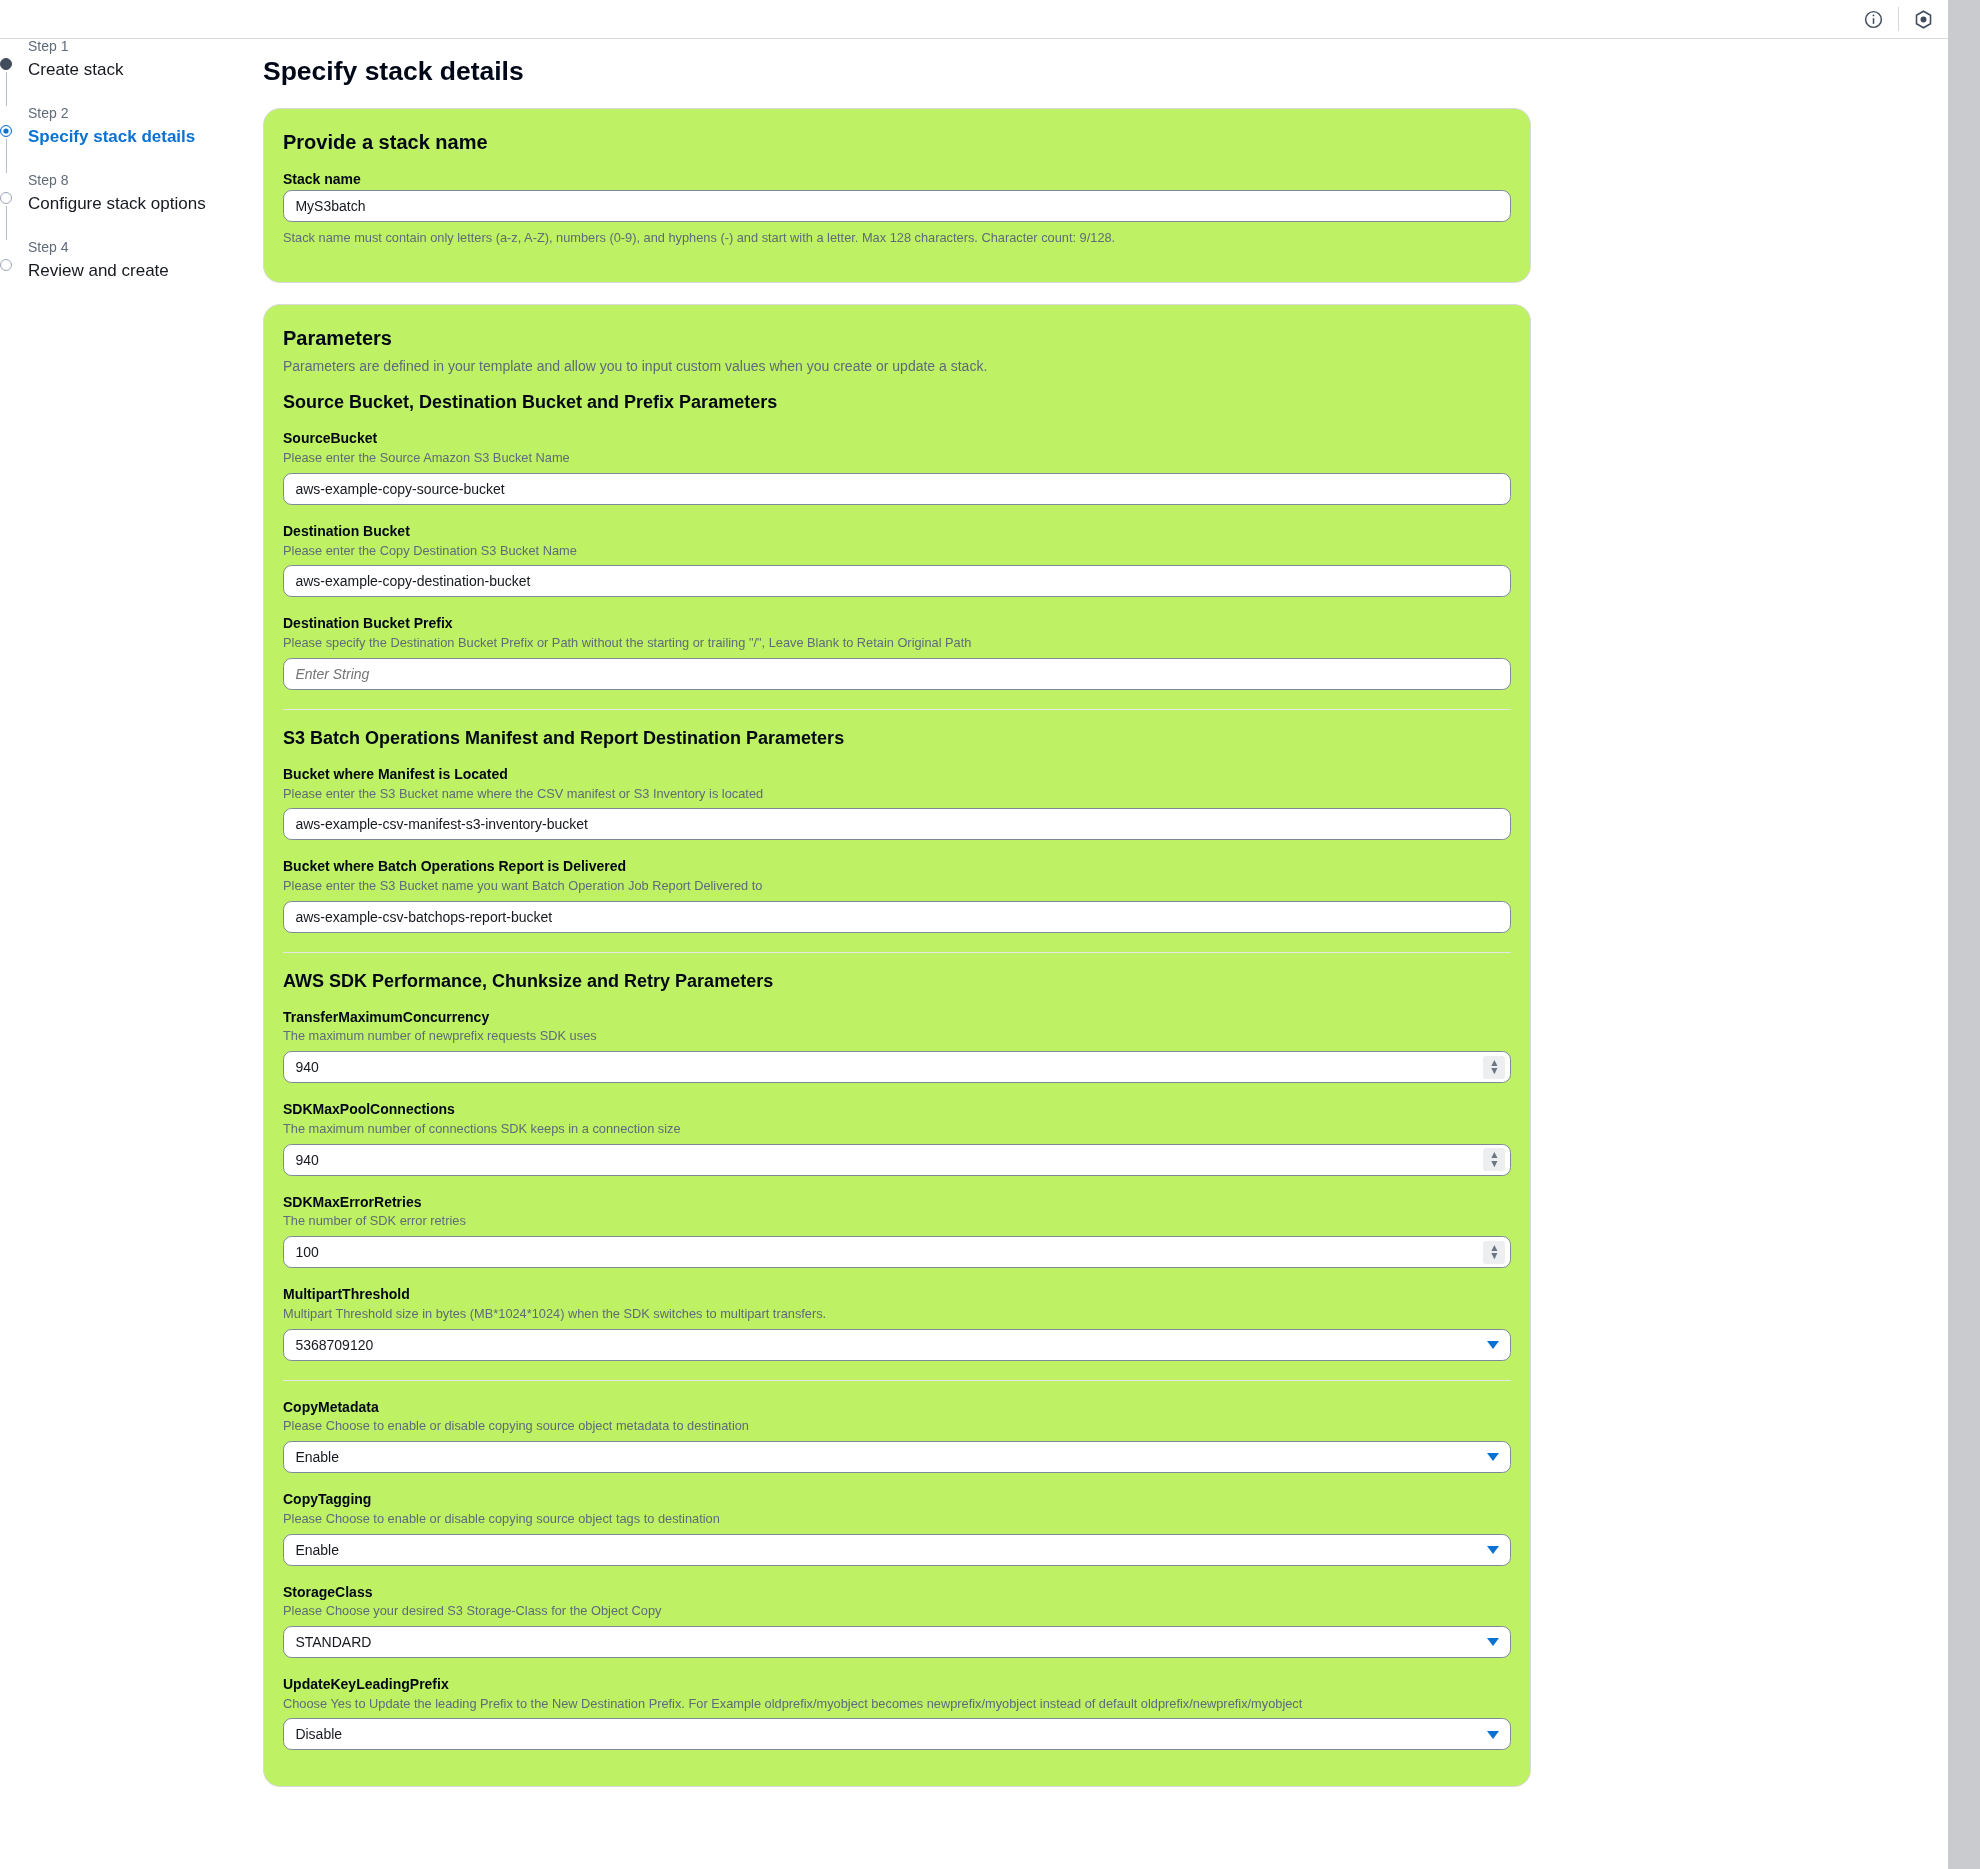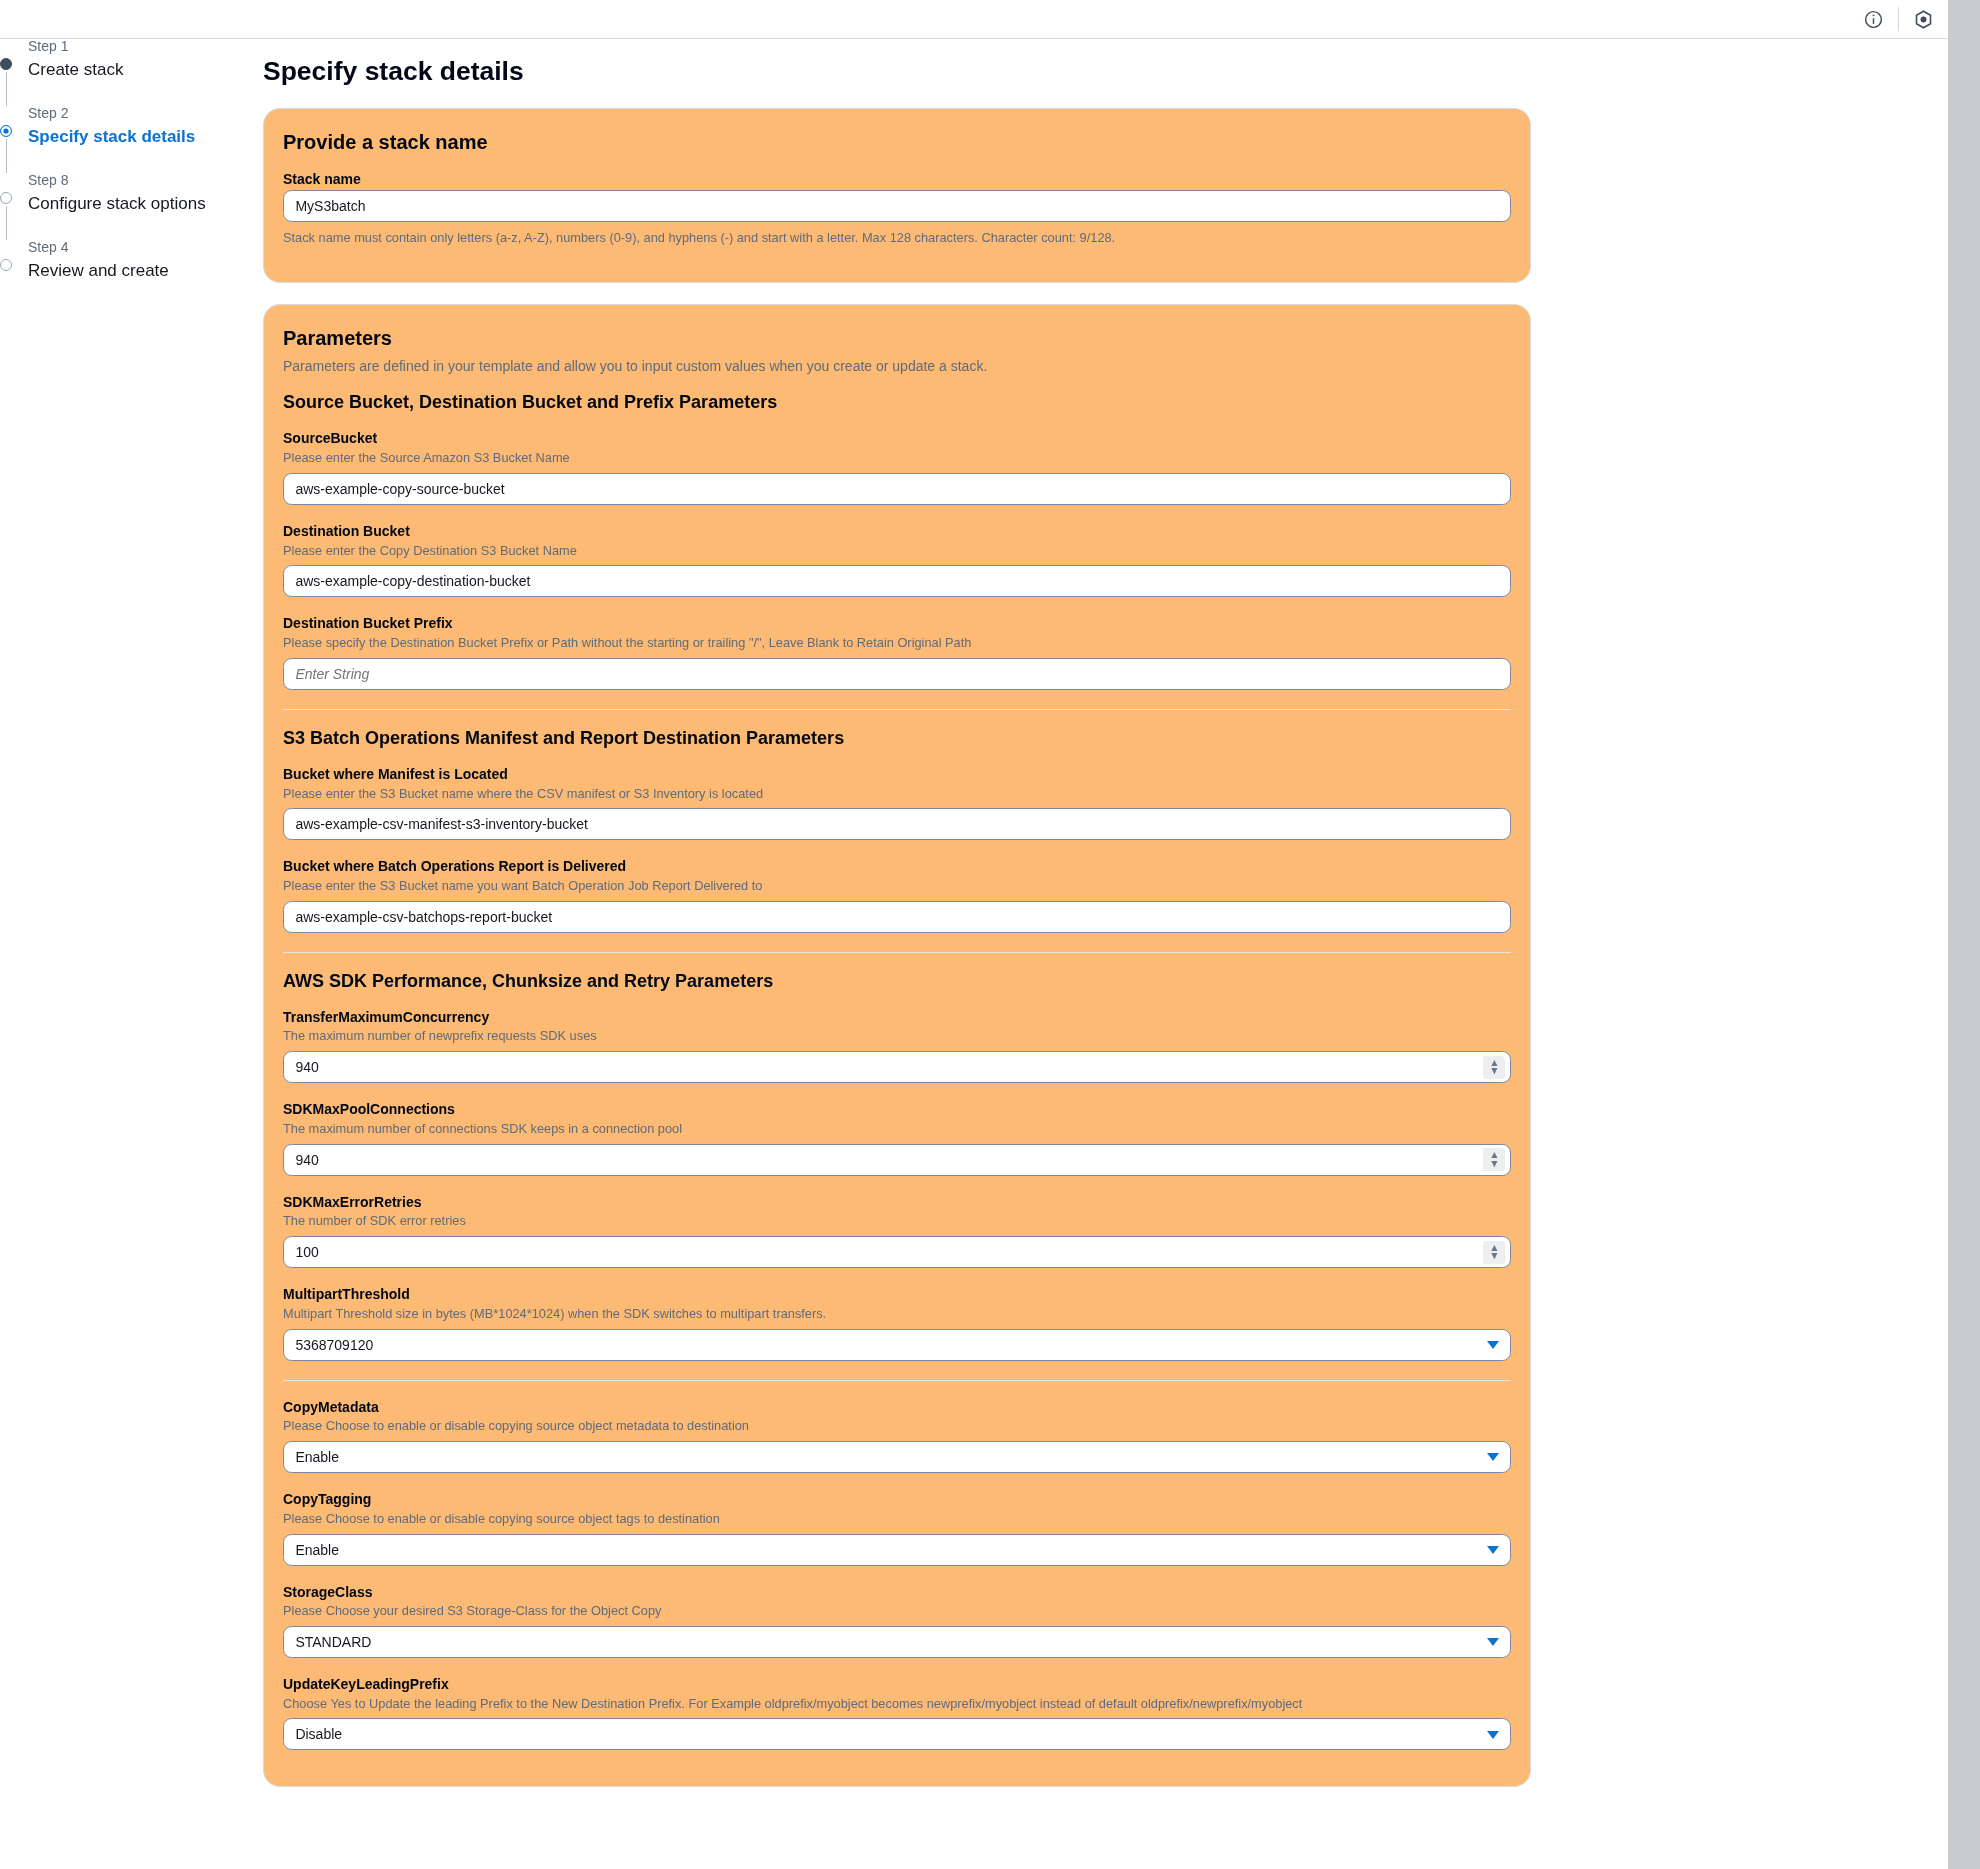--- a/index.html
+++ b/index.html
@@ -103,21 +103,21 @@
     font-size: 26.5px;
     font-weight: bold;
     color: #000716;
     line-height: 32px;
     margin: 0 0 21px 0;
   }
 
   .card {
     border: 0.9px solid #d8dadc;
     border-radius: 17px;
-    background: #fdba74;
+    background: #bef264;
     padding: 21px 19px 19px 19px;
     margin-bottom: 21px;
   }
   .card-title {
     font-size: 20px;
     font-weight: bold;
     color: #000716;
     line-height: 24.6px;
     margin: 0 0 15px 0;
   }
@@ -306,21 +306,21 @@
           <div class="input-wrap">
             <input class="input" value="940" style="">
             <span class="spinner">
               <span>▲</span>
               <span>▼</span>
             </span>
           </div>
         </div>
         <div class="field">
           <div class="field-label">SDKMaxPoolConnections</div>
-          <div class="field-desc">The maximum number of connections SDK keeps in a connection pool</div>
+          <div class="field-desc">The maximum number of connections SDK keeps in a connection size</div>
           <div class="input-wrap">
             <input class="input" value="940" style="">
             <span class="spinner">
               <span>▲</span>
               <span>▼</span>
             </span>
           </div>
         </div>
         <div class="field">
           <div class="field-label">SDKMaxErrorRetries</div>

